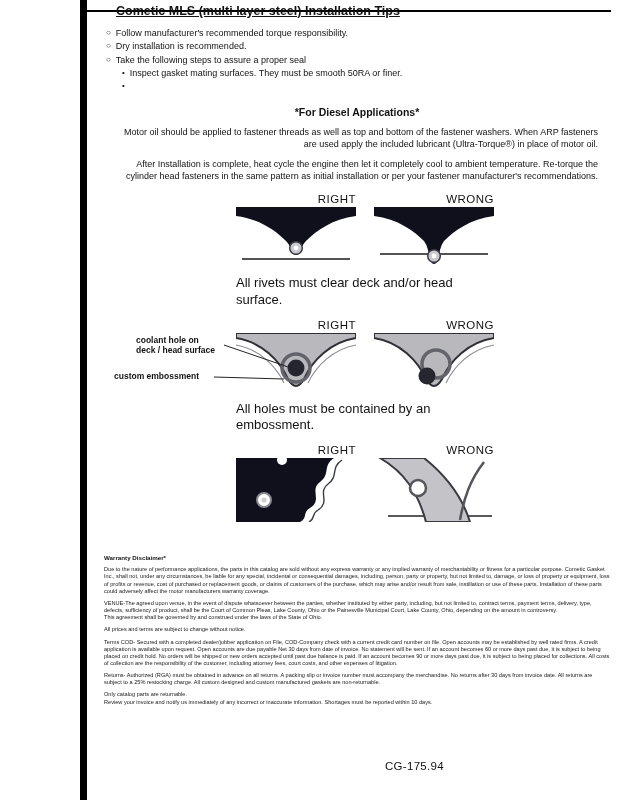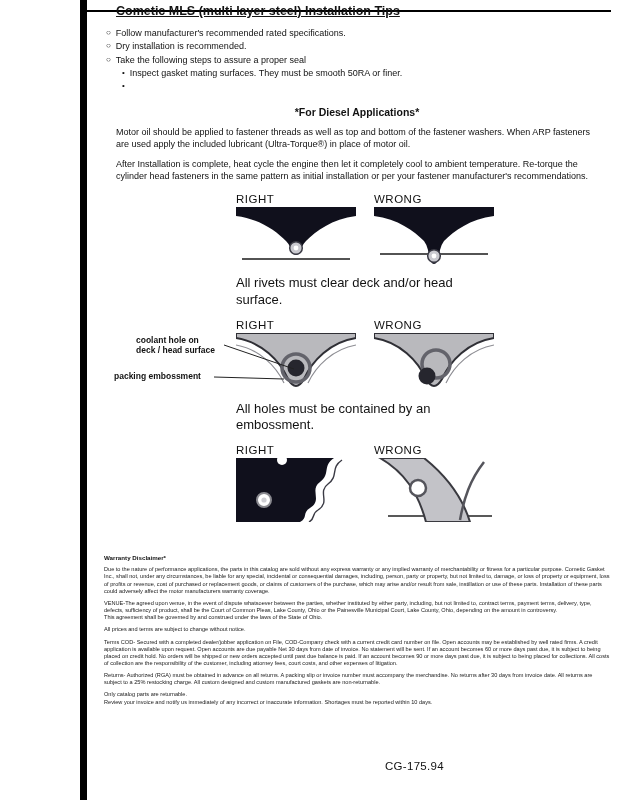--- a/index.html
+++ b/index.html
@@ -11,26 +11,26 @@
 
   .title { font-size:12.5px; font-weight:bold; text-decoration:underline; margin-left:12px; margin-bottom:10px; }
 
   .tips { margin-left:2px; }
   .tip { font-size:9px; display:flex; gap:5px; margin-bottom:2.5px; line-height:1.2; }
   .tip .bullet { font-size:8px; line-height:10px; }
   .tip.sub { margin-left:16px; }
 
   .diesel { margin-left:12px; margin-top:15px; width:482px; }
   .diesel h2 { font-size:10.5px; font-weight:bold; margin-bottom:9px;text-align:center; }
-  .diesel p { font-size:9px; line-height:1.28; margin-bottom:9px; }
+  .diesel p { font-size:9px; line-height:1.28; margin-bottom:9px;text-align:right; }
   .diesel p.note { margin-top:2px; }
 
   .diag-row { position:relative; margin-left:132px; width:258px; margin-top:11px; }
   .diag-labels { display:flex; gap:18px; }
-  .diag-labels span { width:120px; text-align:left; font-size:11.5px; letter-spacing:0.5px; }
+  .diag-labels span { width:120px; text-align:right; font-size:11.5px; letter-spacing:0.5px; }
   .panels { display:flex; gap:18px; margin-top:2px; }
   .panel { width:120px; height:64px; display:block; }
   .caption { font-size:13px; margin-top:4px; white-space:pre-line; line-height:1.25; }
 
   .callout { position:absolute; font-size:8.5px; line-height:1.25; white-space:pre-line;font-weight:bold; }
   .callout-1 { left:-100px; top:16px; width:92px; }
   .callout-2 { left:-122px; top:52px; width:98px; }
   .callout-lines { position:absolute; left:-24px; top:22px; width:86px; height:42px; pointer-events:none; }
 
   .warranty { margin-top:32px; width:506px; }
@@ -45,21 +45,21 @@
 <div class="spine"></div>
 <div class="top-rule"></div>
 
 <div class="content">
 
   <h1 class="title">Cometic MLS (multi layer steel) Installation Tips</h1>
 
   <div class="tips">
     <div class="tip">
       <span class="bullet">○</span>
-      <span>Follow manufacturer's recommended rated specifications.</span>
+      <span>Follow manufacturer's recommended torque responsibility.</span>
     </div>
     <div class="tip">
       <span class="bullet">○</span>
       <span>Dry installation is recommended.</span>
     </div>
     <div class="tip">
       <span class="bullet">○</span>
       <span>Take the following steps to assure a proper seal</span>
     </div>
     <div class="tip sub">
@@ -95,21 +95,21 @@
         <circle cx="60" cy="49" r="6.3" fill="#c9c9cf" stroke="#3a3a44" stroke-width="1.5"></circle>
         <circle cx="60" cy="49" r="2.4" fill="#ffffff"></circle>
       </svg>
     </div>
     <div class="caption">All rivets must clear deck and/or head surface.</div>
   </div>
 
   <div class="diag-row">
     <div class="callout callout-1">coolant hole on
 deck / head surface</div>
-    <div class="callout callout-2">packing embossment</div>
+    <div class="callout callout-2">custom embossment</div>
     <svg class="callout-lines" viewBox="0 0 86 42">
       <line x1="12" y1="4" x2="82" y2="28" stroke="#222" stroke-width="1"></line>
       <line x1="2" y1="36" x2="72" y2="38" stroke="#222" stroke-width="1"></line>
     </svg>
     <div class="diag-labels">
       <span>RIGHT</span>
       <span>WRONG</span>
     </div>
     <div class="panels">
       <svg class="panel" viewBox="0 0 120 64">

